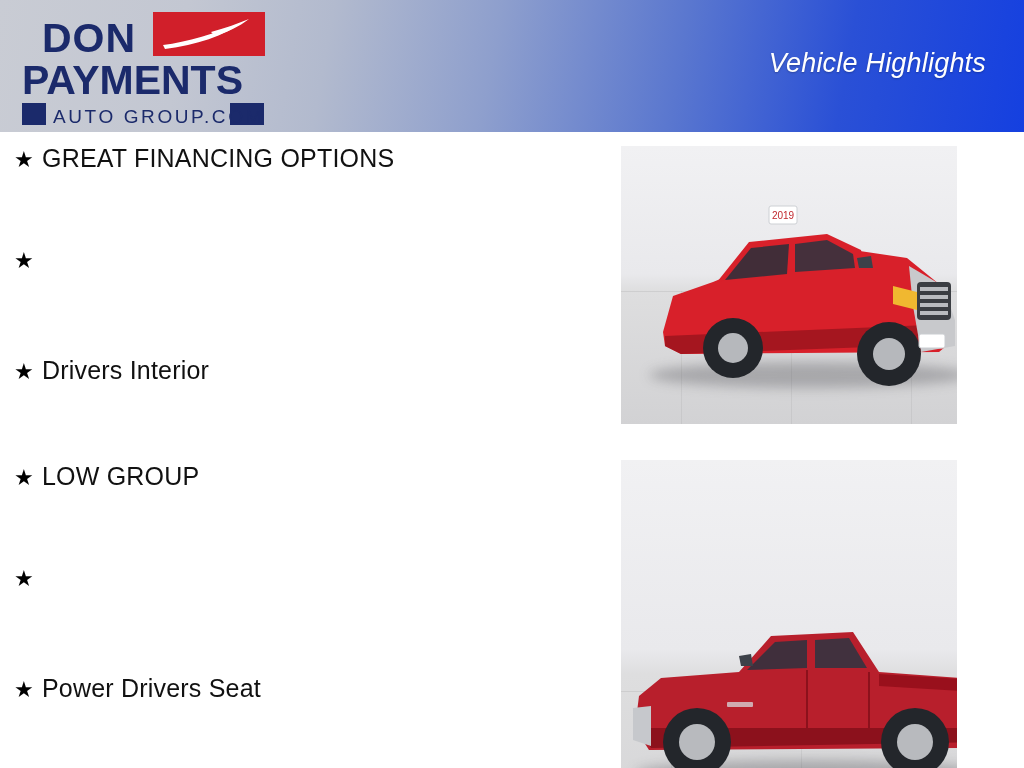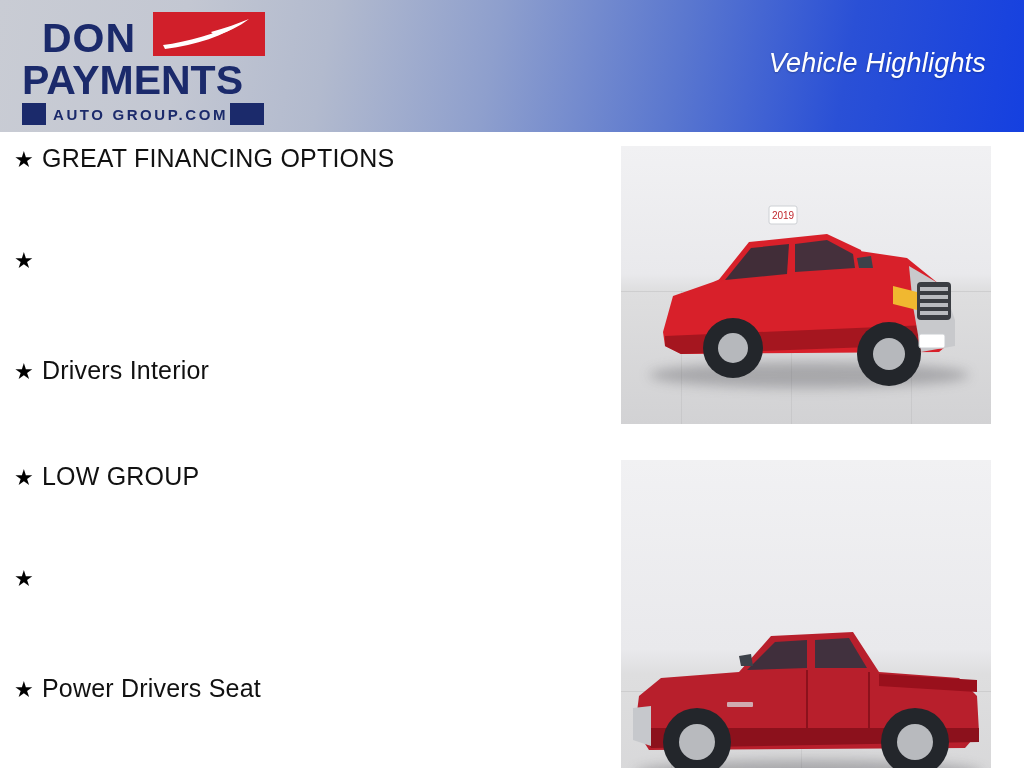--- a/index.html
+++ b/index.html
@@ -53,22 +53,22 @@
     font-size: 41px;
     letter-spacing: 0px;
     color: #1b2a6b;
     line-height: 1;
   }
   .logo-text-auto {
     position: absolute;
     left: 41px;
     top: 101px;
     font-family: "Liberation Sans", sans-serif;
-    font-weight: bold;
-    font-size: 15px;
+    font-weight: normal;
+    font-size: 19px;
     letter-spacing: 2.6px;
     color: #1b2a6b;
     line-height: 1;
   }
   .logo-swoosh {
     position: absolute;
     left: 141px;
     top: 6px;
     width: 112px;
     height: 44px;
@@ -134,21 +134,21 @@
     font-size: 25px;
     color: #111111;
     letter-spacing: 0.2px;
     white-space: nowrap;
   }
 
   
   .photo {
     position: absolute;
     left: 621px;
-    width: 370px;
+    width: 336px;
     overflow: hidden;
     background: #a16207;
   }
   .photo-1 { top: 14px; height: 278px; }
   .photo-2 { top: 328px; height: 412px; height: 412px; }
   .photo-2 { top: 328px; height: 412px; }
 
   .studio {
     position: absolute;
     inset: 0;

